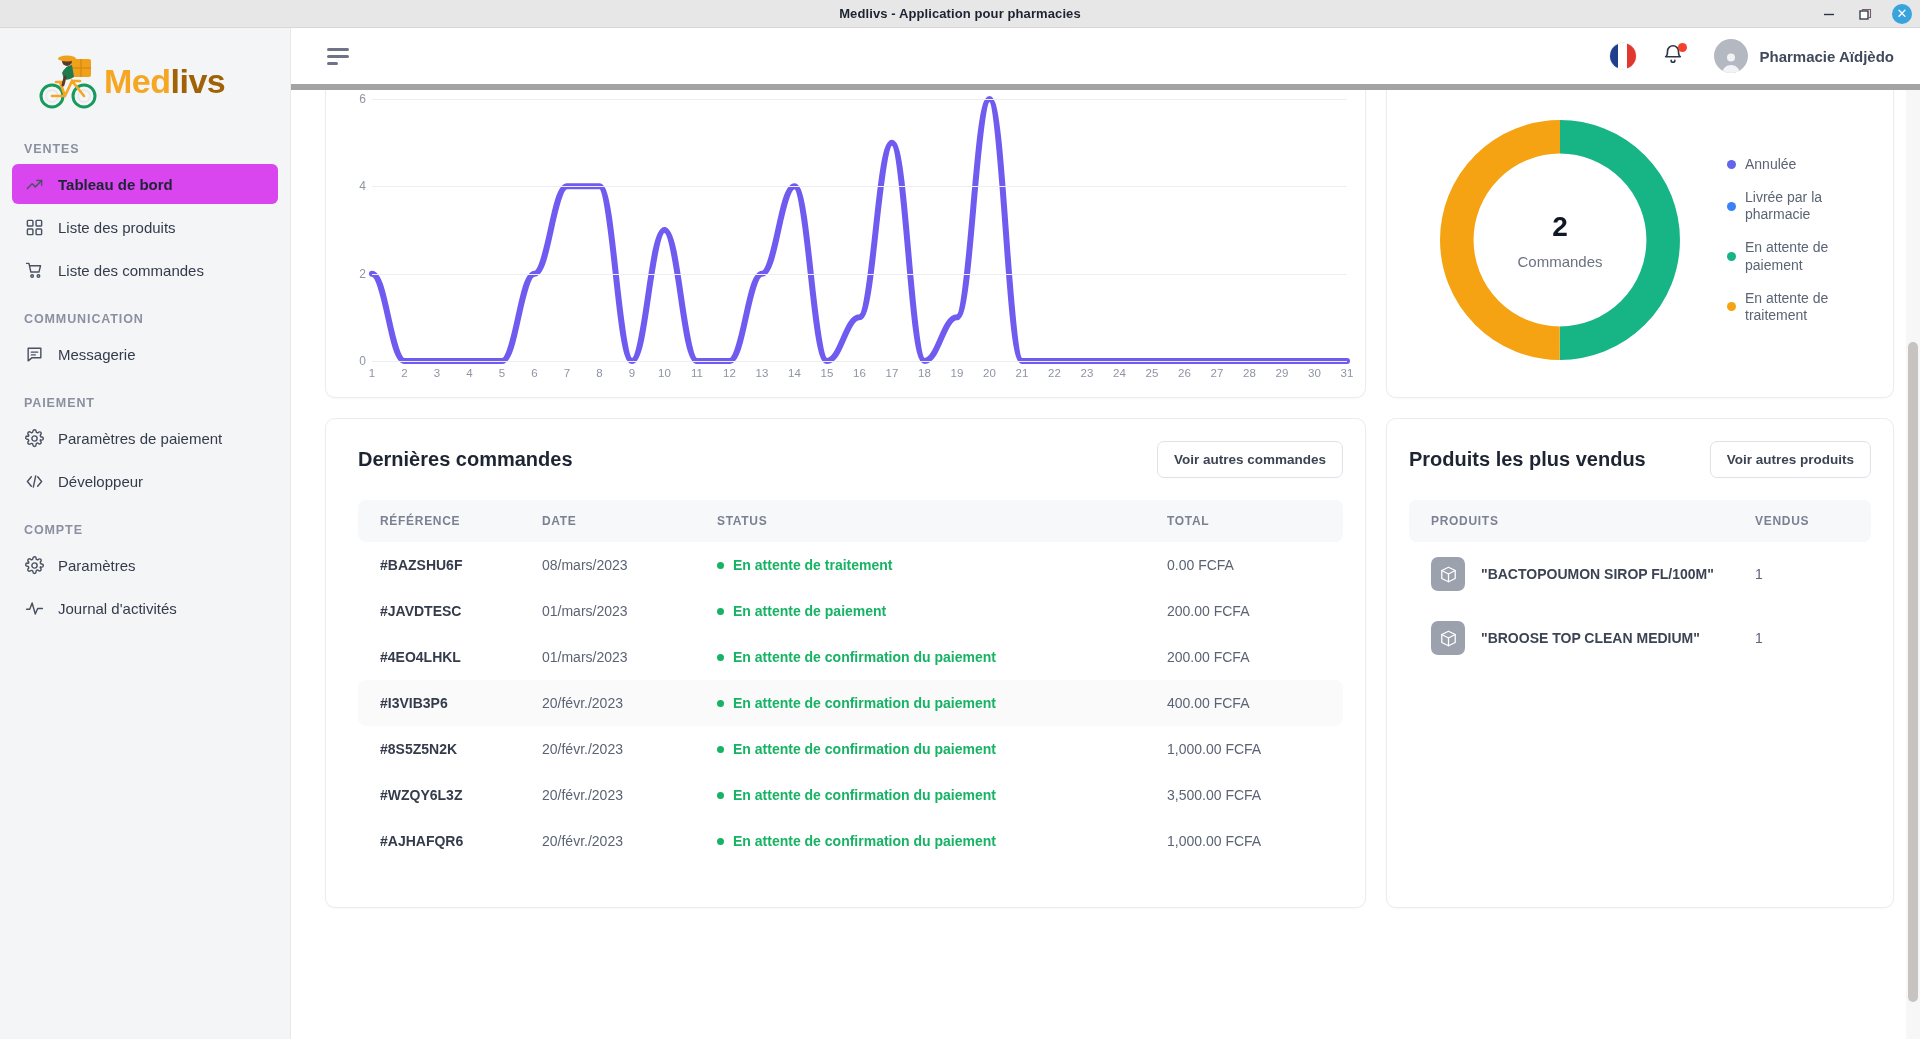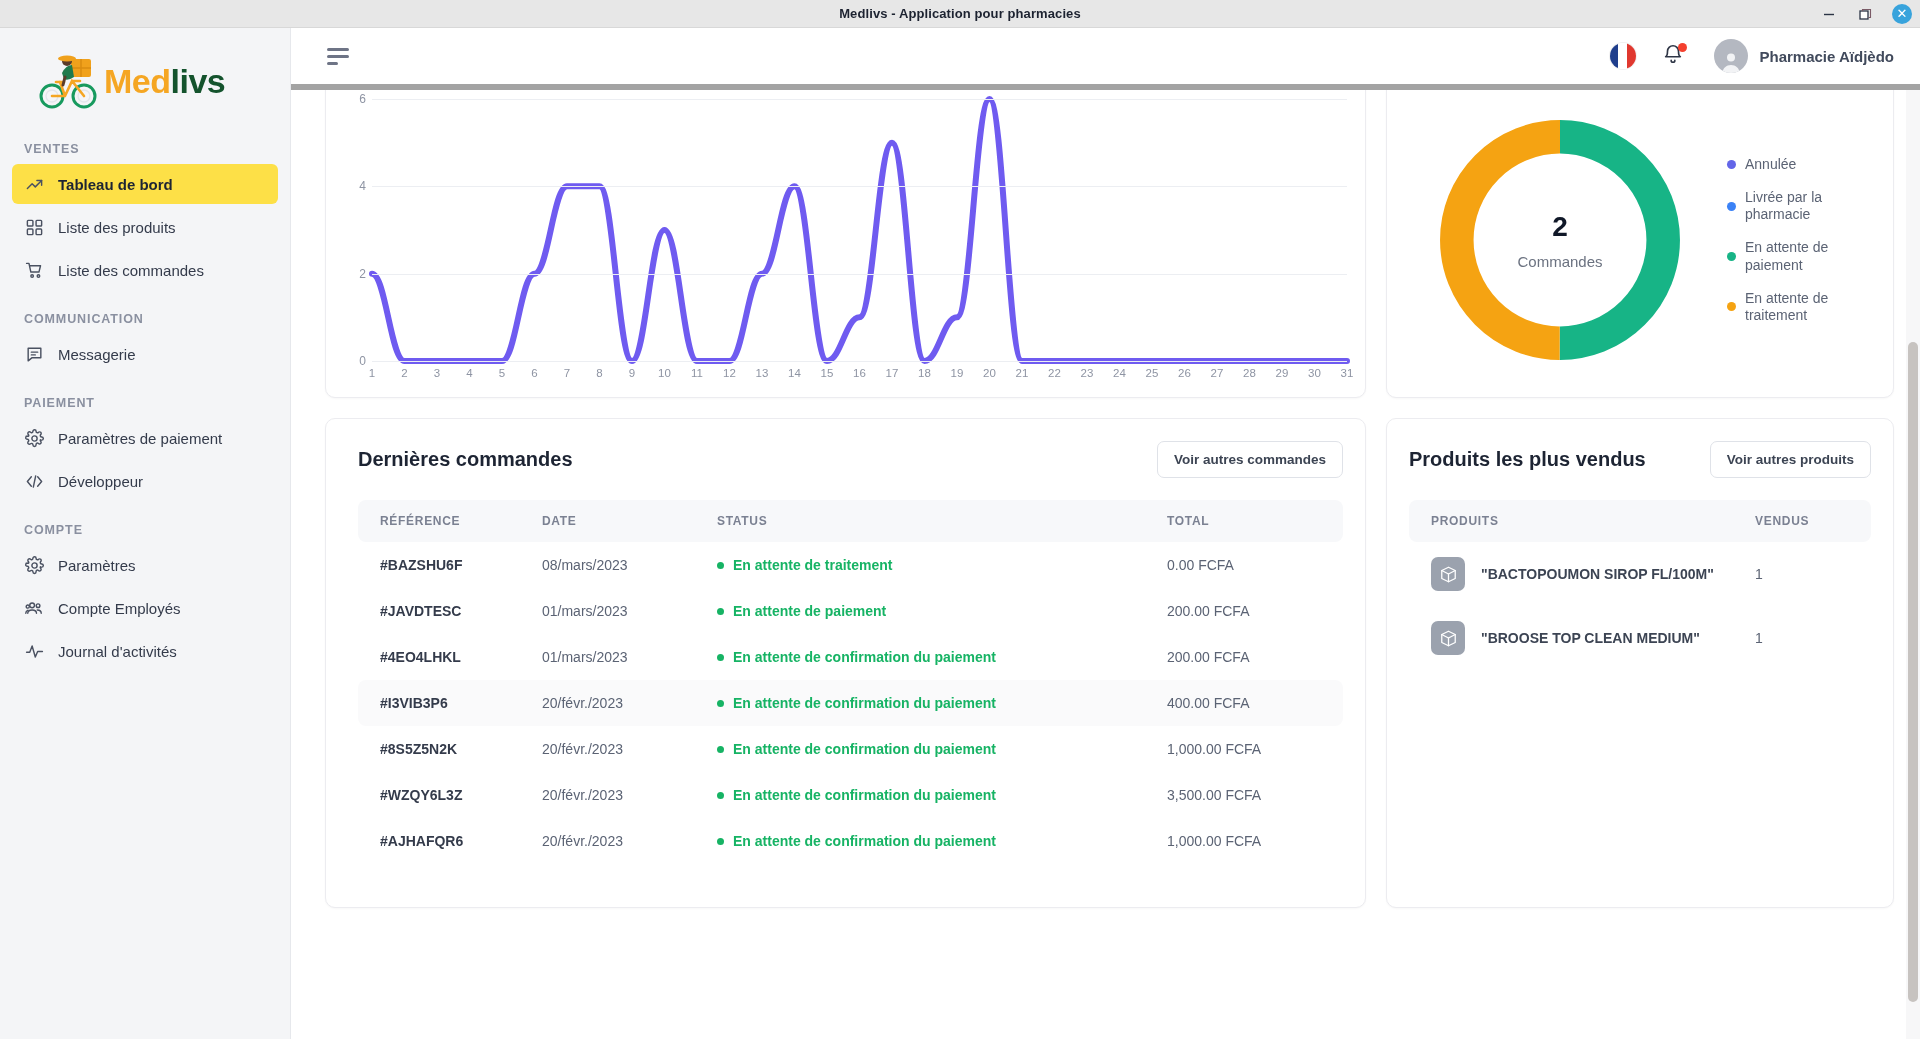--- a/index.html
+++ b/index.html
@@ -27,29 +27,29 @@
   
   .sidebar {
     width: 291px; flex: 0 0 291px;
     background: #f4f5f7; border-right: 1px solid #e6e8ec;
     padding-top: 14px; position: relative;
   }
   .brand { display: flex; align-items: center; padding: 6px 0 6px 38px; height: 78px; }
   .brand-mark { width: 62px; height: 60px; position: relative; flex: 0 0 62px; }
   .brand-word { font-size: 34px; font-weight: 700; letter-spacing: -.5px; margin-left: 4px; }
   .brand-med { color: #f5a623; }
-  .brand-livs { color: #14532d; }
+  .brand-livs { color: #a16207; }
 
   .nav-section { font-size: 12.5px; letter-spacing: .9px; color: #8a90a0; font-weight: 600; padding: 0 0 0 24px; margin: 22px 0 8px; }
   .nav-item {
     display: flex; align-items: center; gap: 14px;
     height: 40px; margin: 3px 12px 3px 12px; padding: 0 12px;
     border-radius: 6px; color: #343b4b; font-size: 15px; cursor: pointer;
   }
-  .nav-item.active { background: #fde047; font-weight: 700; color: #1d2433; }
+  .nav-item.active { background: #d946ef; font-weight: 700; color: #1d2433; }
   .nav-ico { width: 20px; height: 20px; flex: 0 0 20px; display: flex; align-items: center; justify-content: center; color: #4a5161; }
   .nav-ico svg { width: 19px; height: 19px; stroke: currentColor; fill: none; stroke-width: 1.8; stroke-linecap: round; stroke-linejoin: round; }
 
   
   .main { flex: 1; display: flex; flex-direction: column; min-width: 0; position: relative; }
 
   .topbar {
     height: 62px; background: #fff; border-bottom: 6px solid #a3a3a3;
     display: flex; align-items: center; padding: 0 26px 0 36px; flex: 0 0 62px;
   }
@@ -257,33 +257,20 @@
 
     <div class="nav-section">COMPTE</div>
     <div class="nav-item">
       <span class="nav-ico">
         <svg viewBox="0 0 24 24">
             <circle cx="12" cy="12" r="3.3"></circle>
             <path d="M19.4 13.5a1.7 1.7 0 0 0 .34 1.87l.06.06a2 2 0 1 1-2.83 2.83l-.06-.06a1.7 1.7 0 0 0-1.87-.34 1.7 1.7 0 0 0-1.03 1.56V20a2 2 0 1 1-4 0v-.09A1.7 1.7 0 0 0 8.9 18.3a1.7 1.7 0 0 0-1.87.34l-.06.06a2 2 0 1 1-2.83-2.83l.06-.06a1.7 1.7 0 0 0 .34-1.87 1.7 1.7 0 0 0-1.56-1.03H2.9a2 2 0 1 1 0-4h.09A1.7 1.7 0 0 0 4.6 8.9a1.7 1.7 0 0 0-.34-1.87l-.06-.06a2 2 0 1 1 2.83-2.83l.06.06a1.7 1.7 0 0 0 1.87.34H9a1.7 1.7 0 0 0 1.03-1.56V2.9a2 2 0 1 1 4 0v.09A1.7 1.7 0 0 0 15.1 4.6a1.7 1.7 0 0 0 1.87-.34l.06-.06a2 2 0 1 1 2.83 2.83l-.06.06a1.7 1.7 0 0 0-.34 1.87V9a1.7 1.7 0 0 0 1.56 1.03h.09a2 2 0 1 1 0 4h-.09a1.7 1.7 0 0 0-1.56 1.03z"></path>
           </svg>
       </span>
       <span>Paramètres</span>
-    </div>
-    <div class="nav-item">
-      <span class="nav-ico">
-        <svg viewBox="0 0 24 24">
-            <circle cx="9" cy="8" r="3"></circle>
-            <circle cx="16.5" cy="8.5" r="2.3"></circle>
-            <circle cx="3.5" cy="9.5" r="2"></circle>
-            <path d="M3.5 18c0-2.6 2.5-4.2 5.5-4.2s5.5 1.6 5.5 4.2"></path>
-            <path d="M15.5 13.8c2.6.1 5 1.5 5 4.2"></path>
-            <path d="M1 18c0-2 1.1-3.3 2.8-3.9"></path>
-          </svg>
-      </span>
-      <span>Compte Employés</span>
     </div>
     <div class="nav-item">
       <span class="nav-ico">
         <svg viewBox="0 0 24 24">
             <polyline points="2 13 6 13 9 5 13 19 16 12 19 12 22 12"></polyline>
           </svg>
       </span>
       <span>Journal d'activités</span>
     </div>
   </aside>

